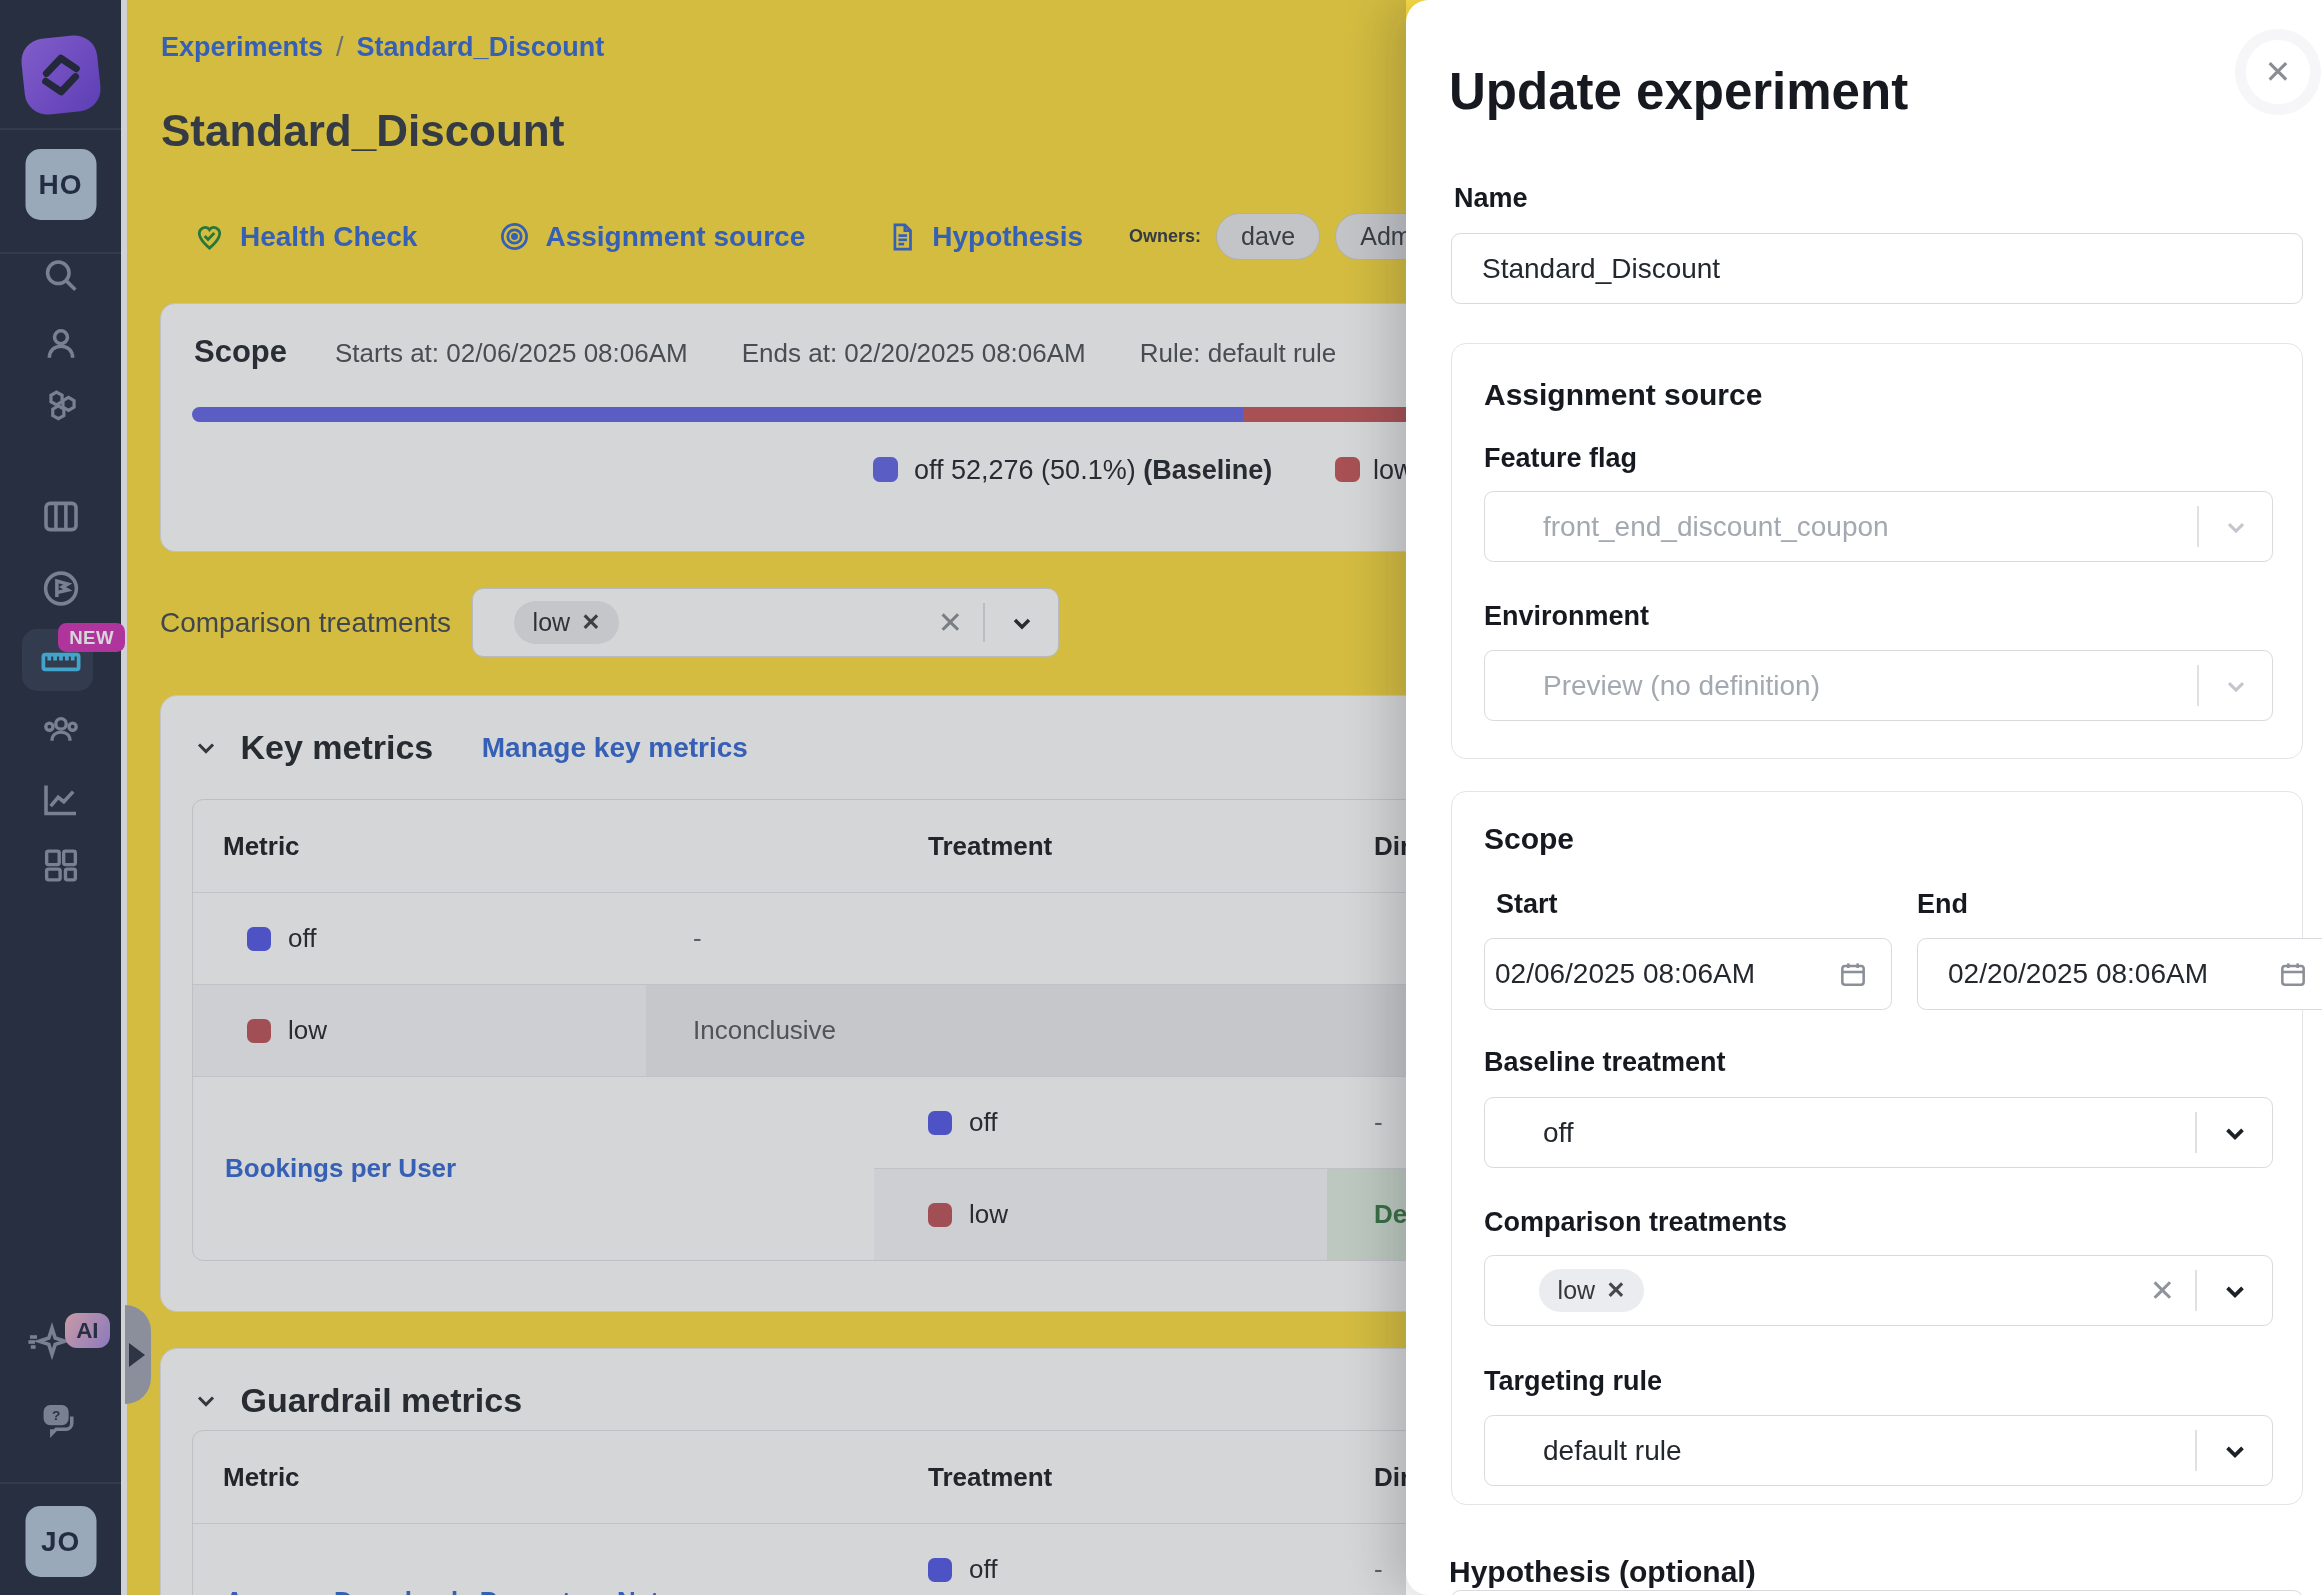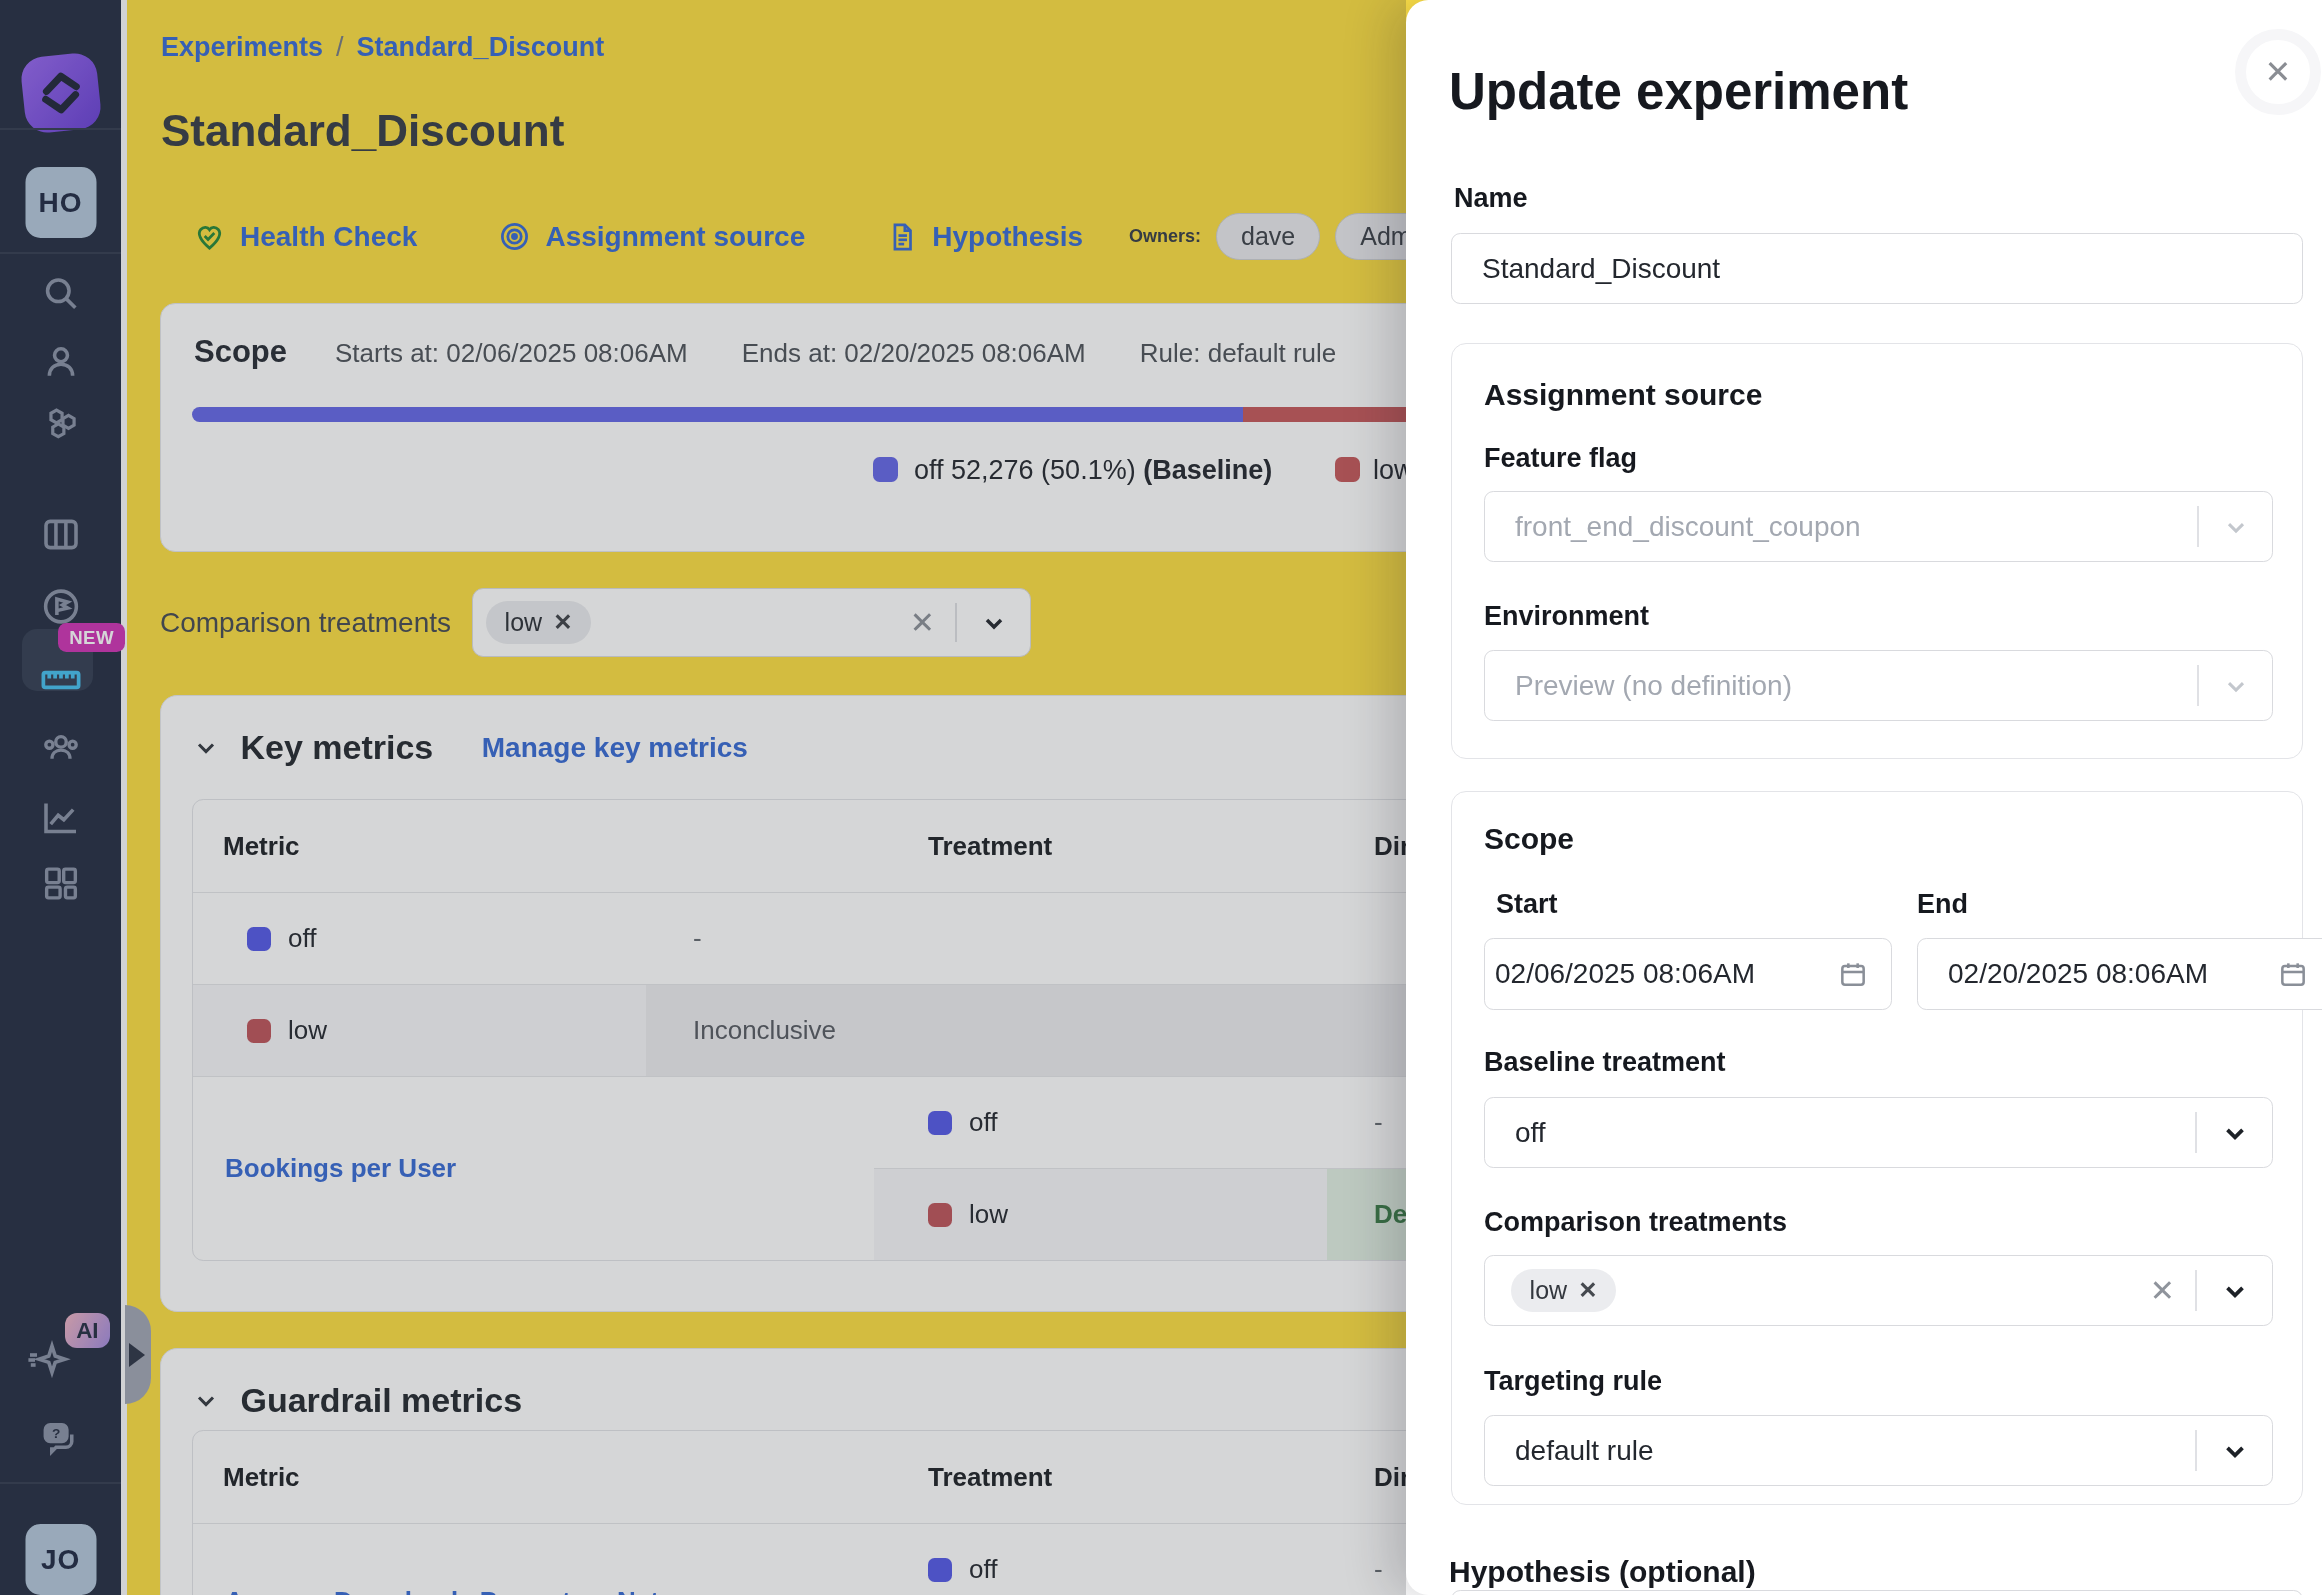--- a/index.html
+++ b/index.html
@@ -1,20 +1,20 @@
 <!DOCTYPE html>
 <html style="font-size:15px"><head>
 <meta charset="utf-8">
 <style>
   html,body{margin:0;padding:0;background:#e9eaec;}
   .app{position:relative;width:2322px;height:1595px;overflow:hidden;background:#fafbfc;
        font-family:"Liberation Sans",sans-serif;-webkit-font-smoothing:antialiased;}
   
   .sidebar{position:absolute;left:0;top:0;width:121px;height:1595px;background:#2b3448;z-index:10;}
-  .side-item{position:absolute;left:50%;transform:translateX(-50%);display:flex;align-items:center;justify-content:center;cursor:pointer;margin-top:18px;}
+  .side-item{position:absolute;left:50%;transform:translateX(-50%);display:flex;align-items:center;justify-content:center;cursor:pointer;}
   .side-divider{position:absolute;left:0;width:121px;height:1.9px;background:#3a4356;}
   .logo-tile{width:76px;height:76px;border-radius:22.4px;background:linear-gradient(135deg,#9a6cf0,#6d46d6);
              transform:rotate(-6deg);display:flex;align-items:center;justify-content:center;}
   .initial-badge{width:71px;height:71px;border-radius:15px;background:#b6c9dc;color:#27304a;
                  font-size:28px;font-weight:bold;display:flex;align-items:center;justify-content:center;letter-spacing:0.9px;}
   .active-tile{position:absolute;left:22.4px;top:629px;width:71px;height:62px;border-radius:15px;background:#3a4458;}
   .new-badge{position:absolute;left:58px;top:623px;background:#d13ab8;color:#fff;font-size:18.6px;font-weight:bold;
              padding:3.7px 11.2px;border-radius:8.4px;z-index:3;letter-spacing:0.5px;}
   .ai-badge{position:absolute;left:65px;top:1313px;background:linear-gradient(120deg,#f0b6c4,#a58fe0);
             color:#2b3448;font-size:22.4px;font-weight:bold;padding:4.7px 11.2px;border-radius:12px;z-index:3;}
@@ -40,21 +40,21 @@
   .scope-bar{position:absolute;left:31px;top:103px;width:1454px;height:15px;border-radius:7.5px;overflow:hidden;display:flex;}
   .scope-bar .seg-off{width:1051px;background:#6a6ce8;}
   .scope-bar .seg-low{flex:1;background:#c75d60;}
   .scope-legend{position:absolute;left:0;top:149px;width:1608px;height:37px;}
   .leg-sq{position:absolute;width:25px;height:25px;border-radius:6.5px;top:3.7px;}
   .leg-txt{position:absolute;font-size:27px;color:#2b2f36;top:1.9px;white-space:nowrap;}
   .leg-txt b{font-weight:bold;}
   
   .cmp-row{position:absolute;left:33px;top:589px;height:67px;display:flex;align-items:center;}
   .cmp-label{font-size:28px;color:#4b5058;width:312px;}
-  .select{position:relative;background:#fff;border:1.9px solid #dcdde2;border-radius:11.2px;display:flex;align-items:center;}
+  .select{position:relative;background:#fff;border:1.9px solid #dcdde2;border-radius:11.2px;display:flex;align-items:center;padding-left:28px;}
   .select .val{padding-left:30px;font-size:28px;color:#23272e;}
   .select.disabled .val{color:#a3a8b1;}
   .select .tail{position:absolute;right:0;top:0;bottom:0;display:flex;align-items:center;}
   .vdiv{width:1.9px;height:58%;background:#e0e1e5;}
   .chev{margin:0 22.4px;}
   .clear-x{font-size:30px;color:#8f949c;margin-right:20.5px;cursor:pointer;}
   .chip{display:inline-flex;align-items:center;gap:11.2px;background:#ebecef;border-radius:22.4px;height:43px;
         padding:0 18.6px;font-size:25px;color:#33373e;}
   .chip .x{font-weight:bold;cursor:pointer;font-size:23px;color:#45494f;}
   

